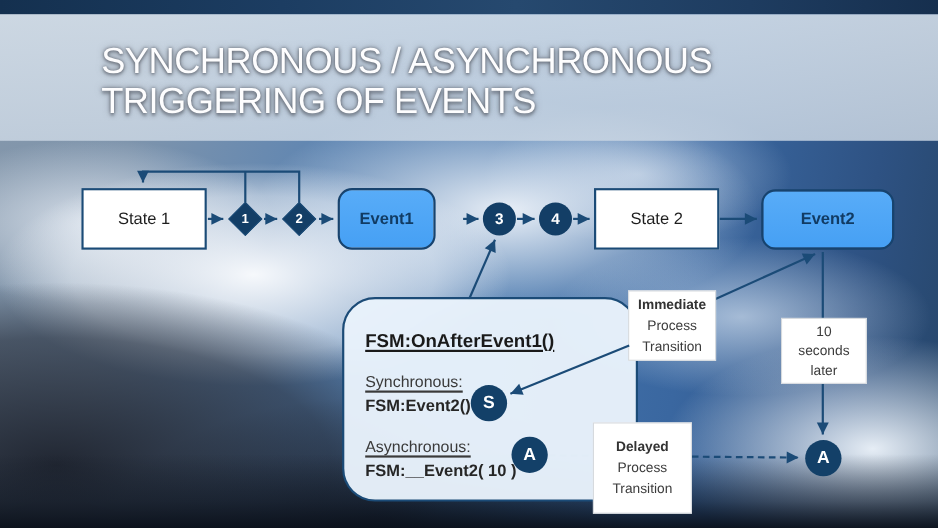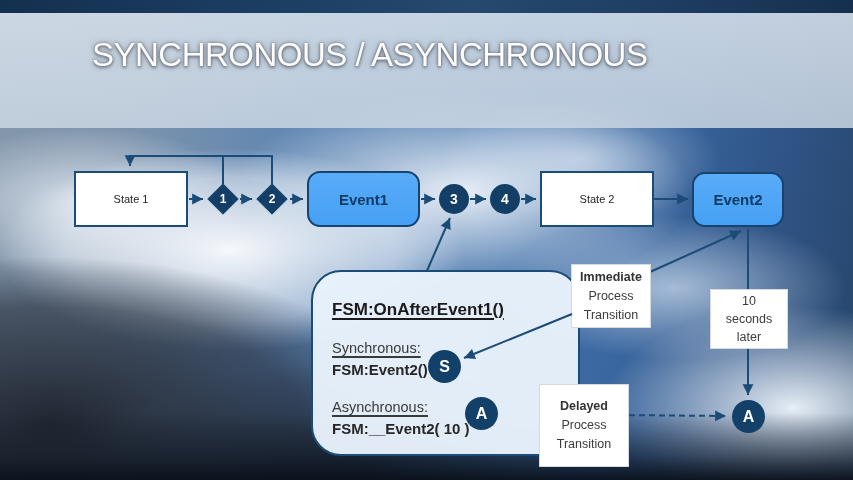--- a/index.html
+++ b/index.html
@@ -38,24 +38,24 @@
 
   
   svg.lines { position:absolute; left:0; top:0; pointer-events:none; }
   .under { z-index:1; }
   .over  { z-index:3; }
 
   
   .node { position:absolute; z-index:2; display:flex; align-items:center; justify-content:center; }
   .state-box {
     width:114px; height:56px; background:#FFFFFF; border:2px solid #1B4B77;
-    color:#1E1E1E; font-size:11px;
+    color:#1E1E1E; font-size:15px;
   }
   .event-box {
-    width:113px; height:56px; border-radius:13px; border:2px solid #17436E;
+    width:89px; height:56px; border-radius:13px; border:2px solid #17436E;
     background:linear-gradient(180deg,#58ACF8 0%, #46A0F4 100%);
     color:#113B63; font-size:15px; font-weight:bold;
   }
   .diamond {
     width:22px; height:22px; background:#133E66; border:1px solid #1B4B77;
     transform:rotate(45deg);
   }
   .diamond span {
     display:block; width:22px; height:22px; transform:rotate(-45deg);
     color:#fff; font-size:12px; font-weight:bold; text-align:center; line-height:22px;
@@ -95,20 +95,21 @@
 </head>
 <body>
 
 <div class="slide">
 
   <div class="bg"></div>
   <div class="top-strip"></div>
   <div class="title-band"></div>
   <div class="title">
     <div>Synchronous / Asynchronous</div>
+    <div>Triggering of Events</div>
   </div>
 
   <svg class="lines under" width="853" height="480">
     <defs>
       <marker id="ah" viewBox="0 0 12 12" refX="11" refY="6" markerWidth="13" markerHeight="13" orient="auto" markerUnits="userSpaceOnUse">
         <path d="M1,1 L11,6 L1,11 Z" fill="#1B4B77"></path>
       </marker>
     </defs>
     <g stroke="#1B4B77" stroke-width="2" fill="none">
       <path d="M189,199 L203,199" marker-end="url(#ah)"></path>
@@ -146,21 +147,21 @@
     <span>3</span>
   </div>
   <div class="node circle" style="left:490px; top:184px;">
     <span>4</span>
   </div>
 
   <div class="node state-box" style="left:540px; top:171px;">
     <span>State 2</span>
   </div>
 
-  <div class="node event-box" style="left:692px; top:172px; width:92px; height:55px;">
+  <div class="node event-box" style="left:692px; top:172px; width:121px; height:55px;">
     <span>Event2</span>
   </div>
 
   <div class="fsm-panel">
     <div class="txt fsm-heading u">FSM:OnAfterEvent1()</div>
     <div class="txt fsm-sub u pos-sync-label">Synchronous:</div>
     <div class="txt fsm-code pos-sync-code">FSM:Event2()</div>
     <div class="txt fsm-sub u pos-async-label">Asynchronous:</div>
     <div class="txt fsm-code pos-async-code">FSM:__Event2( 10 )</div>
   </div>

